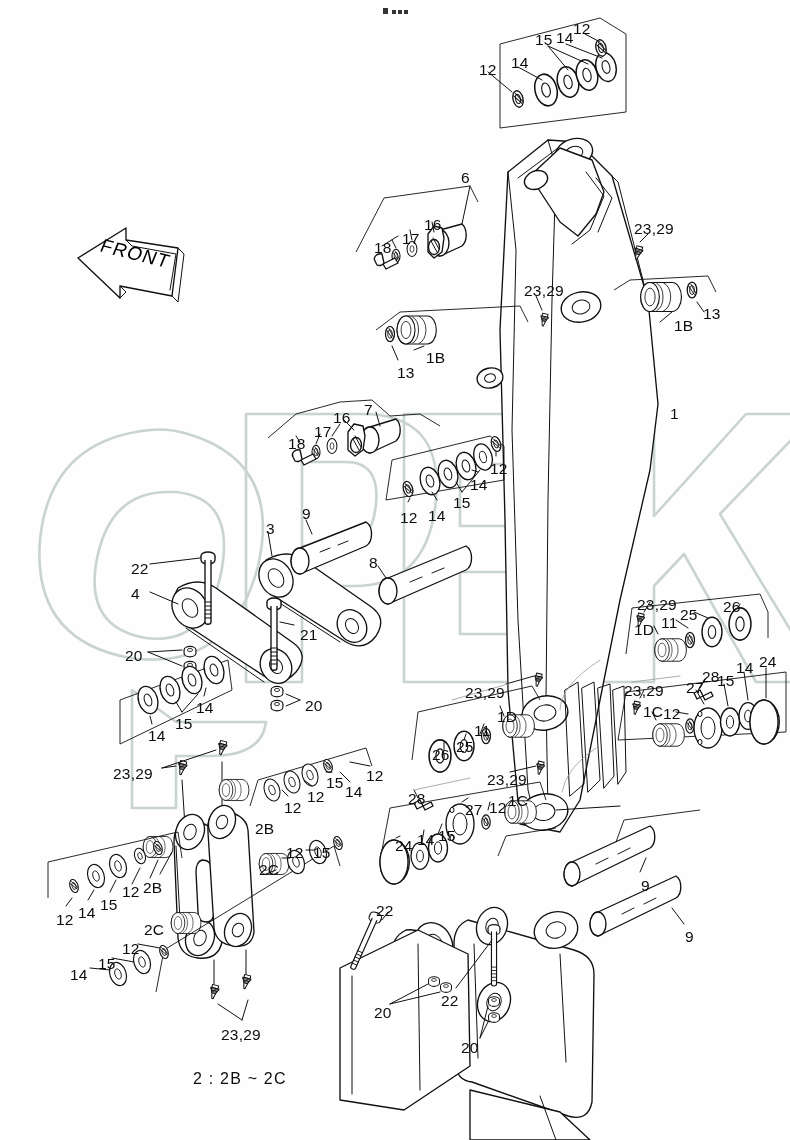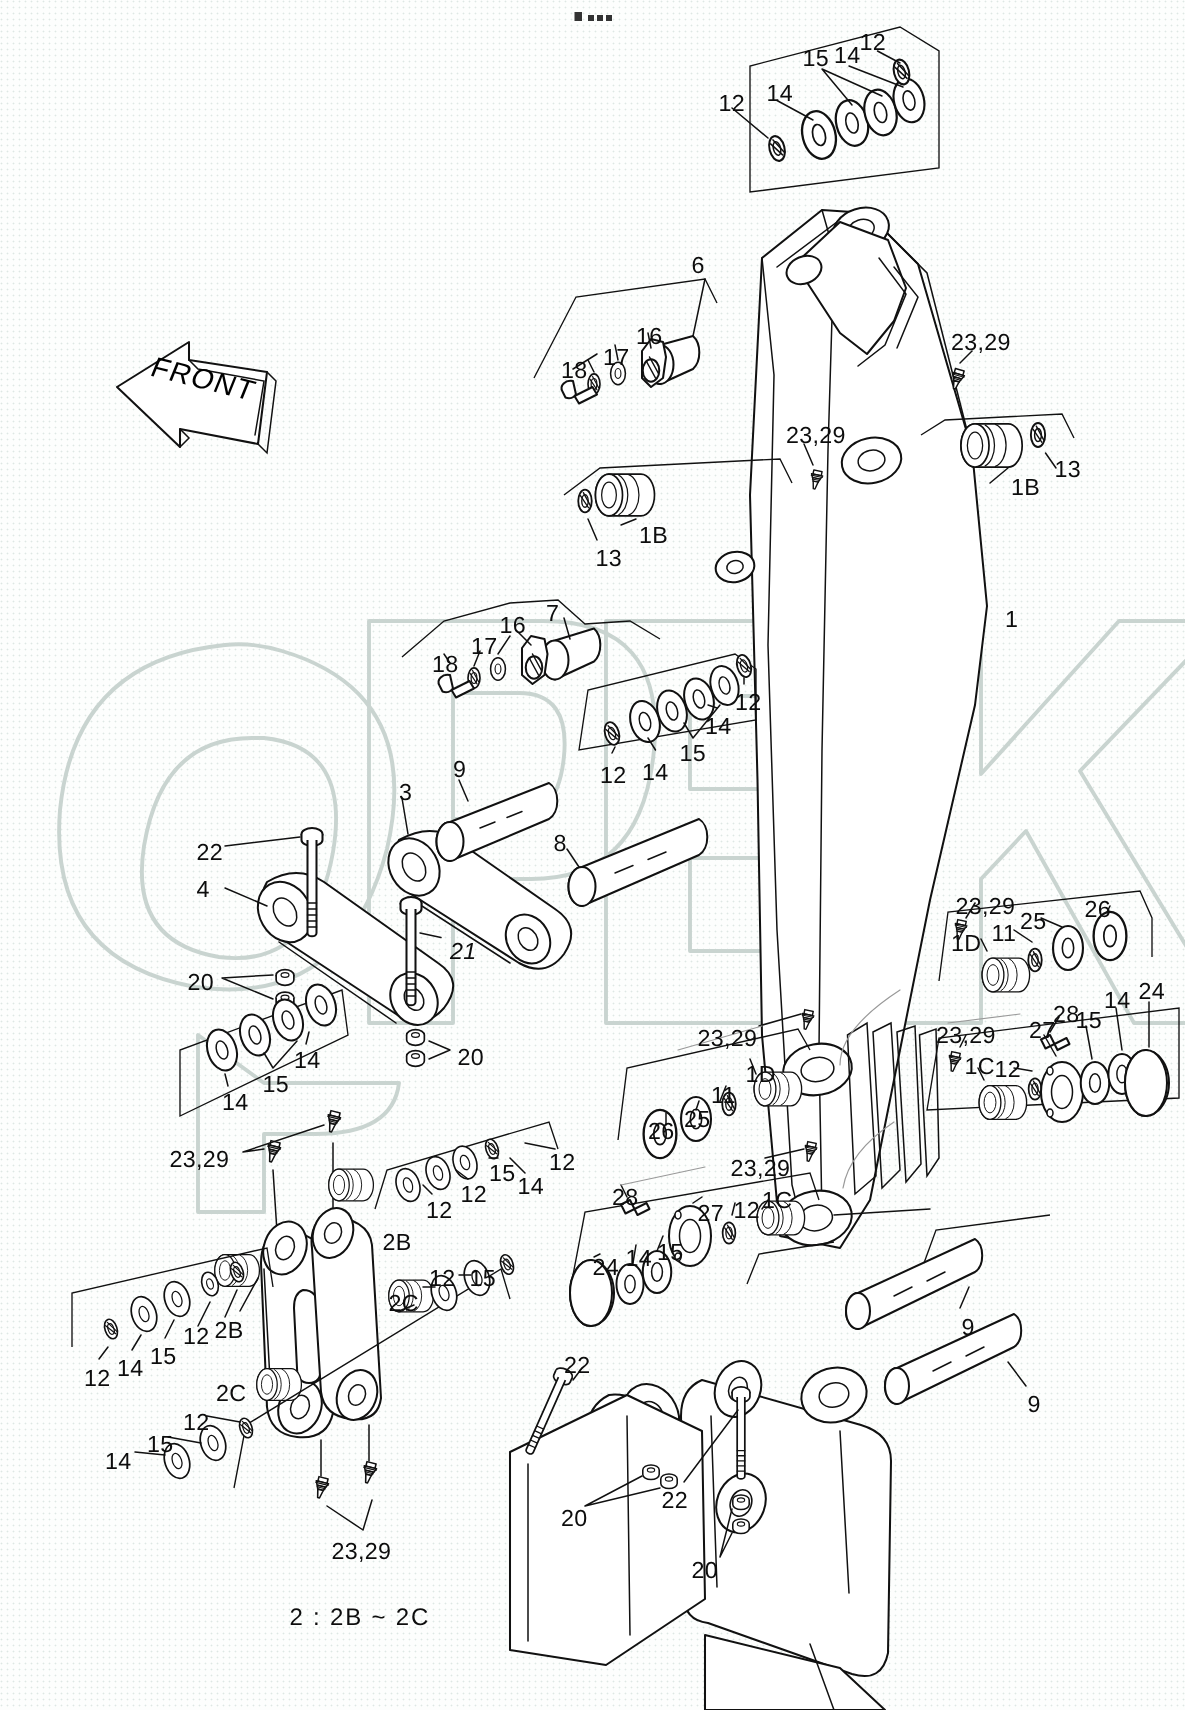--- a/index.html
+++ b/index.html
@@ -669,21 +669,21 @@
       <div class="lbl" style="left: 490px; top: 461px;">12</div>
       <div class="lbl" style="left: 470px; top: 477px;">14</div>
       <div class="lbl" style="left: 453px; top: 495px;">15</div>
       <div class="lbl" style="left: 428px; top: 508px;">14</div>
       <div class="lbl" style="left: 400px; top: 510px;">12</div>
       <div class="lbl" style="left: 302px; top: 506px;">9</div>
       <div class="lbl" style="left: 266px; top: 521px;">3</div>
       <div class="lbl" style="left: 369px; top: 555px;">8</div>
       <div class="lbl" style="left: 131px; top: 561px;">22</div>
       <div class="lbl" style="left: 131px; top: 586px;">4</div>
-      <div class="lbl" style="left: 300px; top: 627px; font-style: italic;">21</div>
+      <div class="lbl" style="left: 300px; top: 627px;">21</div>
       <div class="lbl" style="left: 125px; top: 648px;">20</div>
       <div class="lbl" style="left: 305px; top: 698px;">20</div>
       <div class="lbl" style="left: 196px; top: 700px;">14</div>
       <div class="lbl" style="left: 175px; top: 716px;">15</div>
       <div class="lbl" style="left: 148px; top: 728px;">14</div>
       <div class="lbl" style="left: 113px; top: 766px;">23,29</div>
       <div class="lbl" style="left: 366px; top: 768px;">12</div>
       <div class="lbl" style="left: 345px; top: 784px;">14</div>
       <div class="lbl" style="left: 326px; top: 775px;">15</div>
       <div class="lbl" style="left: 307px; top: 789px;">12</div>

